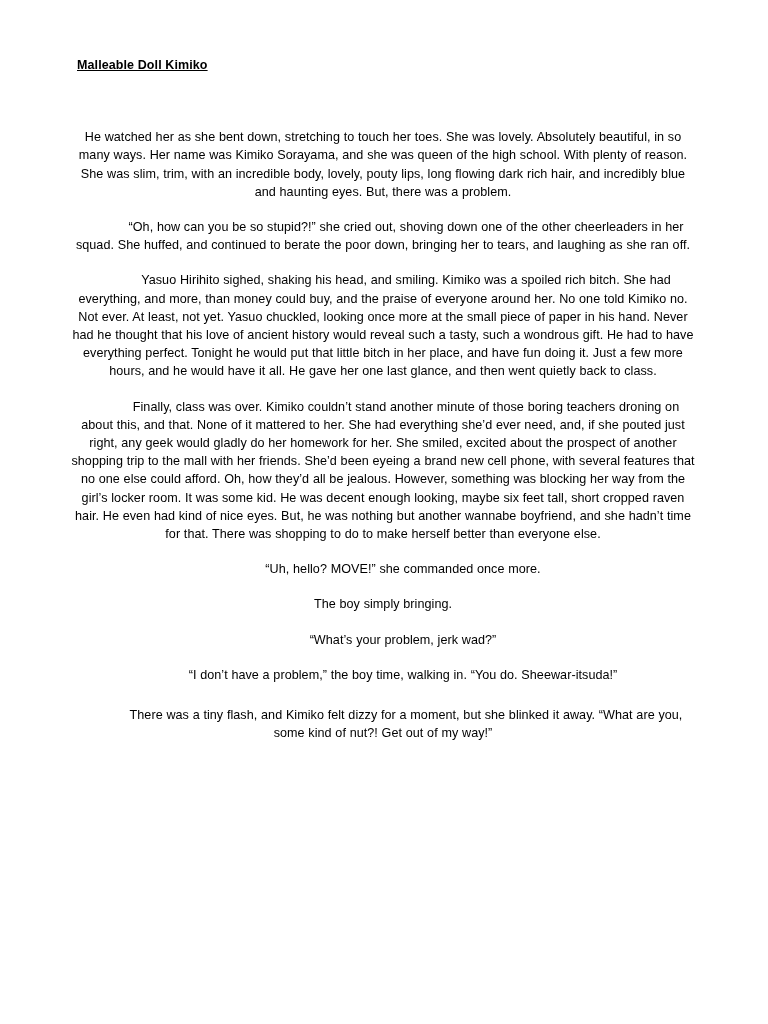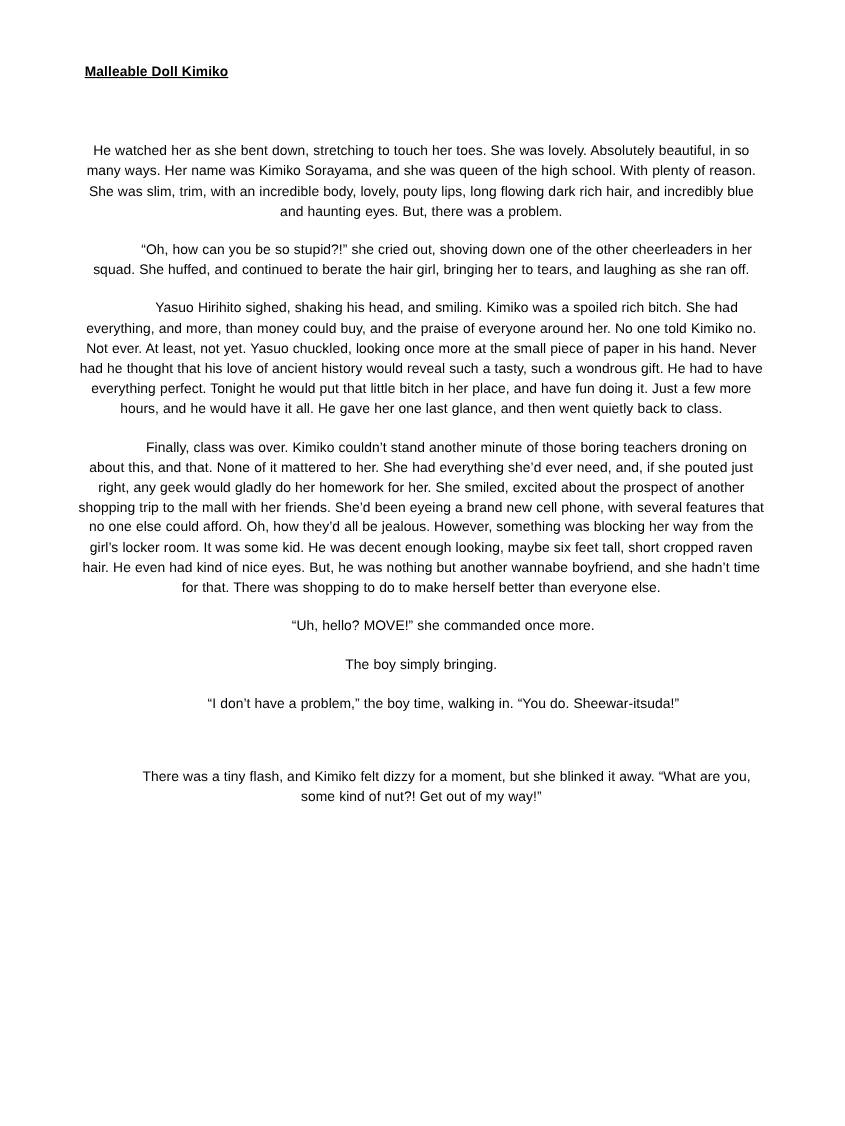--- a/index.html
+++ b/index.html
@@ -49,44 +49,45 @@
     content: "";
     display: inline-block;
     width: 40px;
   }
   .para.indent-xs::before {
     content: "";
     display: inline-block;
     width: 46px;
   }
   .gap-before {
-    margin-top: 48px;
+    margin-top: 22px;
   }
 </style>
 </head>
 <body>
 
 <div class="page">
 
   <div class="doc-title">Malleable Doll Kimiko</div>
 
   <div class="spacer-title"></div>
 
   <p class="para">He watched her as she bent down, stretching to touch her toes. She was lovely. Absolutely beautiful, in so many ways. Her name was Kimiko Sorayama, and she was queen of the high school. With plenty of reason. She was slim, trim, with an incredible body, lovely, pouty lips, long flowing dark rich hair, and incredibly blue and haunting eyes. But, there was a problem.</p>
 
-  <p class="para indent">“Oh, how can you be so stupid?!” she cried out, shoving down one of the other cheerleaders in her squad. She huffed, and continued to berate the hair girl, bringing her to tears, and laughing as she ran off.</p>
+  <p class="para indent">“Oh, how can you be so stupid?!” she cried out, shoving down one of the other cheerleaders in her squad. She huffed, and continued to berate the poor down, bringing her to tears, and laughing as she ran off.</p>
 
   <p class="para indent">Yasuo Hirihito sighed, shaking his head, and smiling. Kimiko was a spoiled rich bitch. She had everything, and more, than money could buy, and the praise of everyone around her. No one told Kimiko no. Not ever. At least, not yet. Yasuo chuckled, looking once more at the small piece of paper in his hand. Never had he thought that his love of ancient history would reveal such a tasty, such a wondrous gift. He had to have everything perfect. Tonight he would put that little bitch in her place, and have fun doing it. Just a few more hours, and he would have it all. He gave her one last glance, and then went quietly back to class.</p>
 
   <p class="para indent">Finally, class was over. Kimiko couldn’t stand another minute of those boring teachers droning on about this, and that. None of it mattered to her. She had everything she’d ever need, and, if she pouted just right, any geek would gladly do her homework for her. She smiled, excited about the prospect of another shopping trip to the mall with her friends. She’d been eyeing a brand new cell phone, with several features that no one else could afford. Oh, how they’d all be jealous. However, something was blocking her way from the girl’s locker room. It was some kid. He was decent enough looking, maybe six feet tall, short cropped raven hair. He even had kind of nice eyes. But, he was nothing but another wannabe boyfriend, and she hadn’t time for that. There was shopping to do to make herself better than everyone else.</p>
 
 
 
   <p class="para indent-sm">“Uh, hello? MOVE!” she commanded once more.</p>
 
   <p class="para">The boy simply bringing.</p>
 
+  <p class="para indent-sm">“What’s your problem, jerk wad?”</p>
 
   <p class="para indent-sm">“I don’t have a problem,” the boy time, walking in. “You do. Sheewar-itsuda!”</p>
 
   <p class="para indent-xs gap-before">There was a tiny flash, and Kimiko felt dizzy for a moment, but she blinked it away. “What are you, some kind of nut?! Get out of my way!”</p>
 
 </div>
 
 </body></html>

